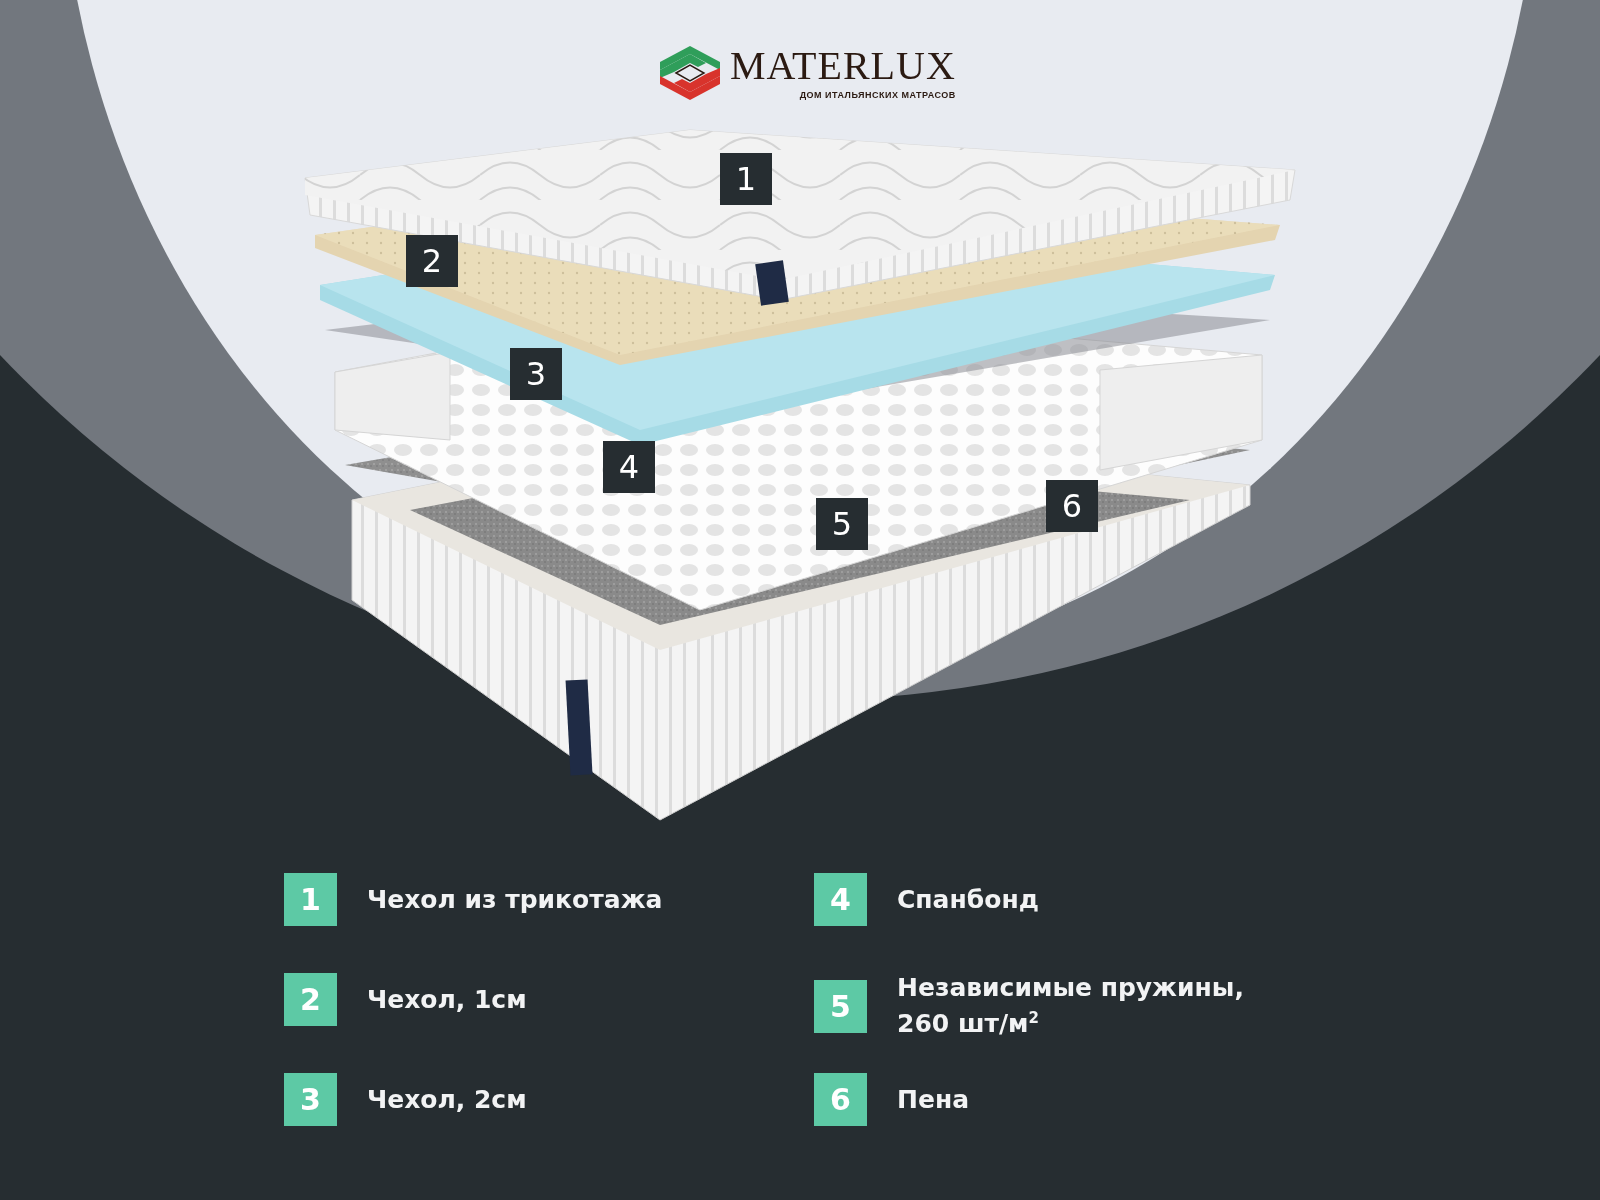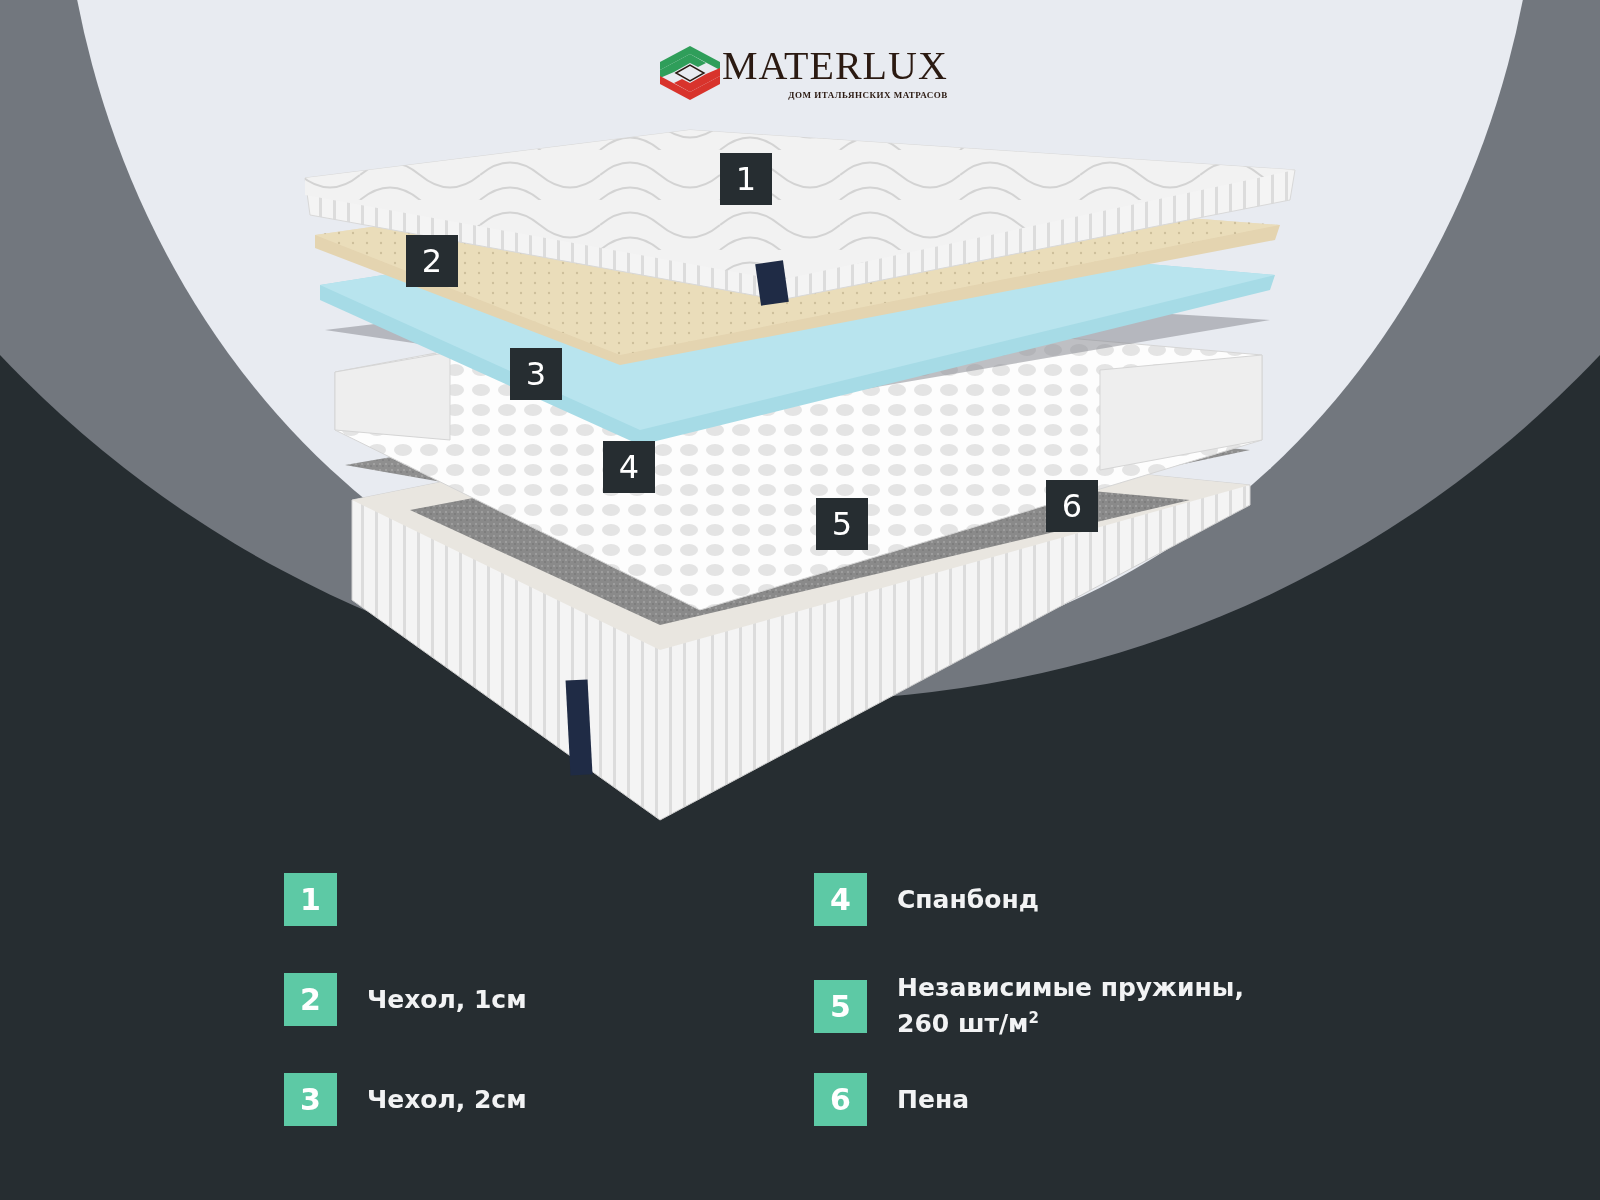--- a/index.html
+++ b/index.html
@@ -1,25 +1,25 @@
 <!DOCTYPE html>
 <html><head>
 <meta charset="utf-8">
 <style>
   html, body { margin:0; padding:0; }
   body { width:1600px; height:1200px; overflow:hidden; background:#262d31; font-family:"Liberation Sans", sans-serif; position:relative; }
   .bg-dark { position:absolute; inset:0; background:#262d31; }
   .bg-mid { position:absolute; left:-300px; top:-1500px; width:2200px; height:2200px; border-radius:50%; background:#72777e; }
   .bg-light { position:absolute; left:60px; top:-1020px; width:1480px; height:1680px; border-radius:50%; background:#e8ebf1; }
 
-  .logo { position:absolute; left:658px; top:44px; display:flex; align-items:center; gap:0; }
+  .logo { position:absolute; left:658px; top:44px; display:flex; align-items:center; gap:8px; }
   .logo-mark { width:64px; height:58px; }
   .logo-text { display:flex; flex-direction:column; align-items:flex-end; }
   .logo-name { font-family:"Liberation Serif", serif; font-size:40px; color:#2b1a12; letter-spacing:1px; line-height:40px; }
-  .logo-tag { font-family:Liberation Serif, serif; font-size:9px; color:#2b1a12; letter-spacing:0.5px; margin-top:4px; font-weight:bold; }
+  .logo-tag { font-family:Liberation Sans, sans-serif; font-size:9px; color:#2b1a12; letter-spacing:0.5px; margin-top:4px; font-weight:bold; }
 
   .scene { position:absolute; left:0; top:0; width:1600px; height:860px; }
   .marker { position:absolute; width:52px; height:52px; background:#262d31; color:#fff; font-family:"DejaVu Sans", sans-serif; font-size:32px; display:flex; align-items:center; justify-content:center; }
 
   .legend { position:absolute; left:284px; top:873px; width:1040px; }
   .legend-item { position:absolute; display:flex; align-items:center; }
   .legend-num { width:53px; height:53px; background:#5dc9a5; color:#fff; font-family:"DejaVu Sans", sans-serif; font-size:30px; font-weight:bold; display:flex; align-items:center; justify-content:center; flex-shrink:0; }
   .legend-text { margin-left:30px; color:#f2f3f4; font-family:"DejaVu Sans", sans-serif; font-size:25px; font-weight:bold; line-height:30px; }
   .legend-text sup { font-size:15px; }
 </style>
@@ -123,20 +123,21 @@
     <div xmlns="http://www.w3.org/1999/xhtml" class="marker">5</div>
   </foreignObject>
   <foreignObject x="1046" y="480" width="54" height="54">
     <div xmlns="http://www.w3.org/1999/xhtml" class="marker">6</div>
   </foreignObject>
 </svg>
 
 <div class="legend">
   <div class="legend-item" style="left:0;top:0;">
     <div class="legend-num">1</div>
+    <div class="legend-text">Чехол из трикотажа</div>
   </div>
   <div class="legend-item" style="left:0;top:100px;">
     <div class="legend-num">2</div>
     <div class="legend-text">Чехол, 1см</div>
   </div>
   <div class="legend-item" style="left:0;top:200px;">
     <div class="legend-num">3</div>
     <div class="legend-text">Чехол, 2см</div>
   </div>
   <div class="legend-item" style="left:530px;top:0;">

